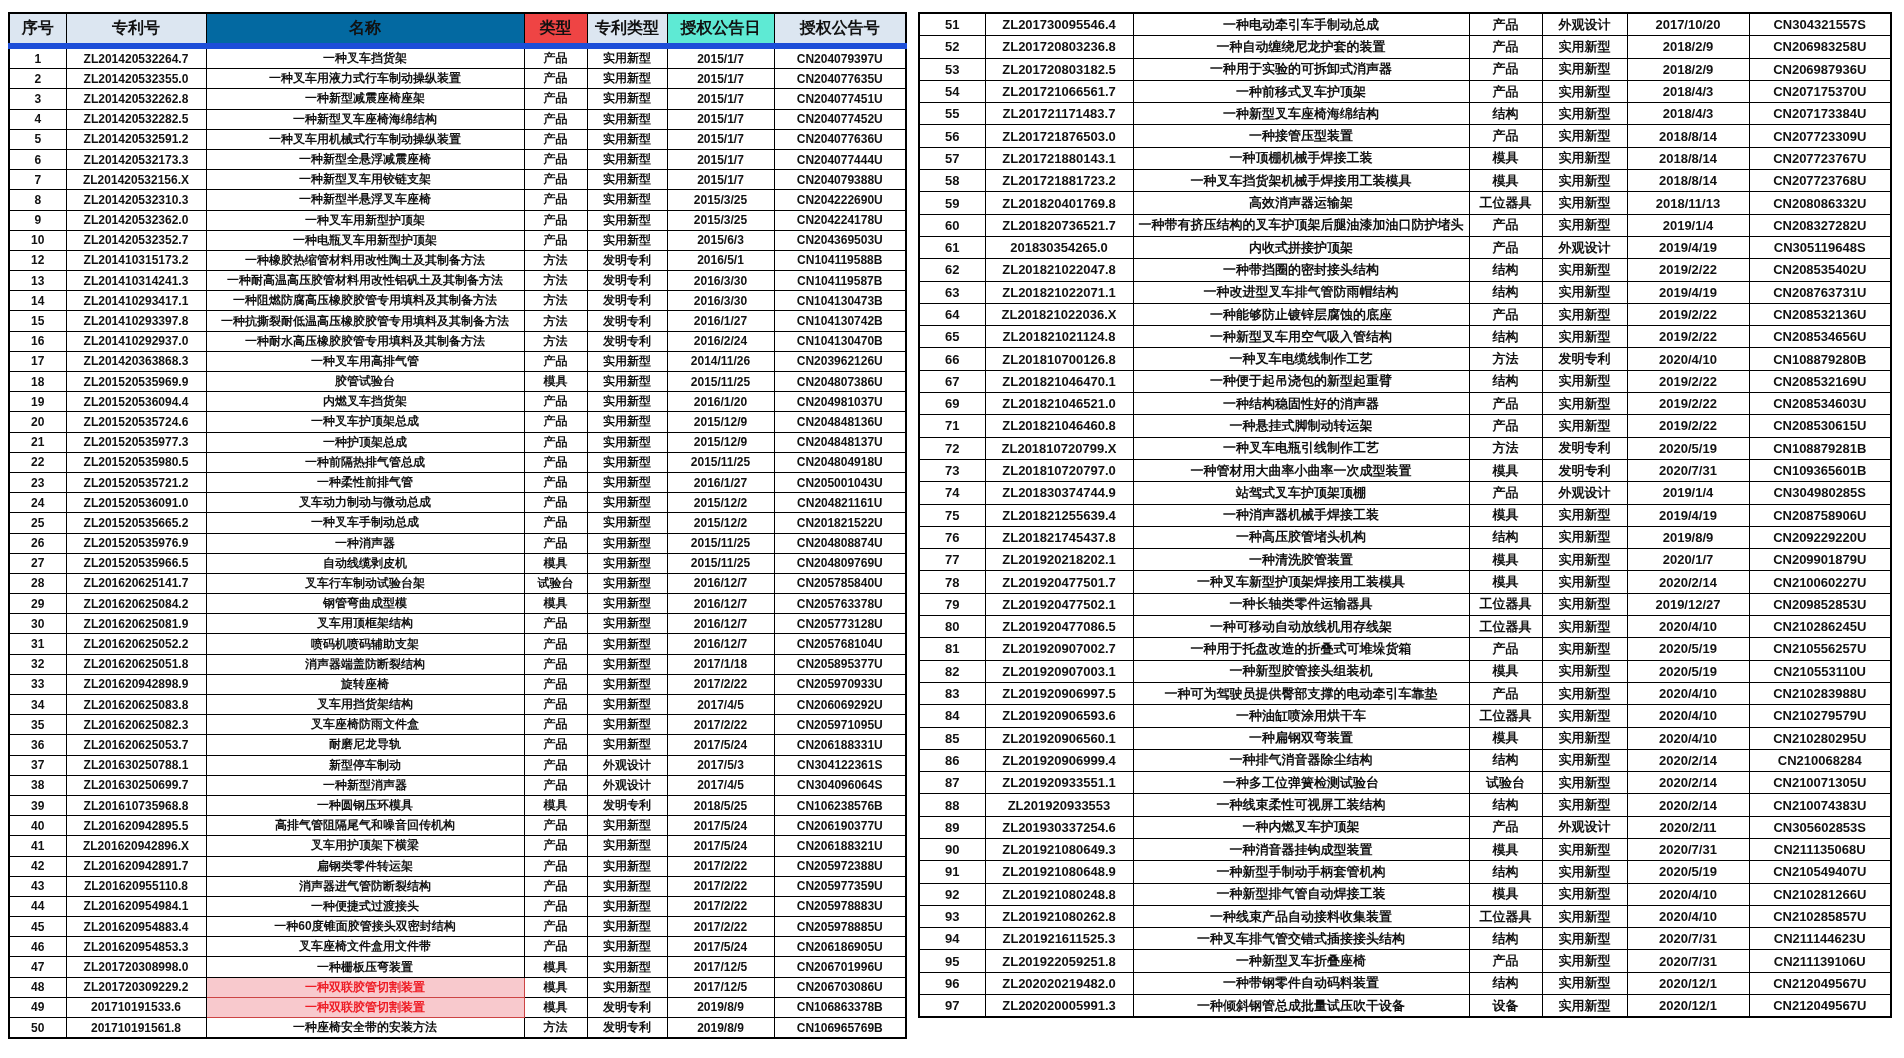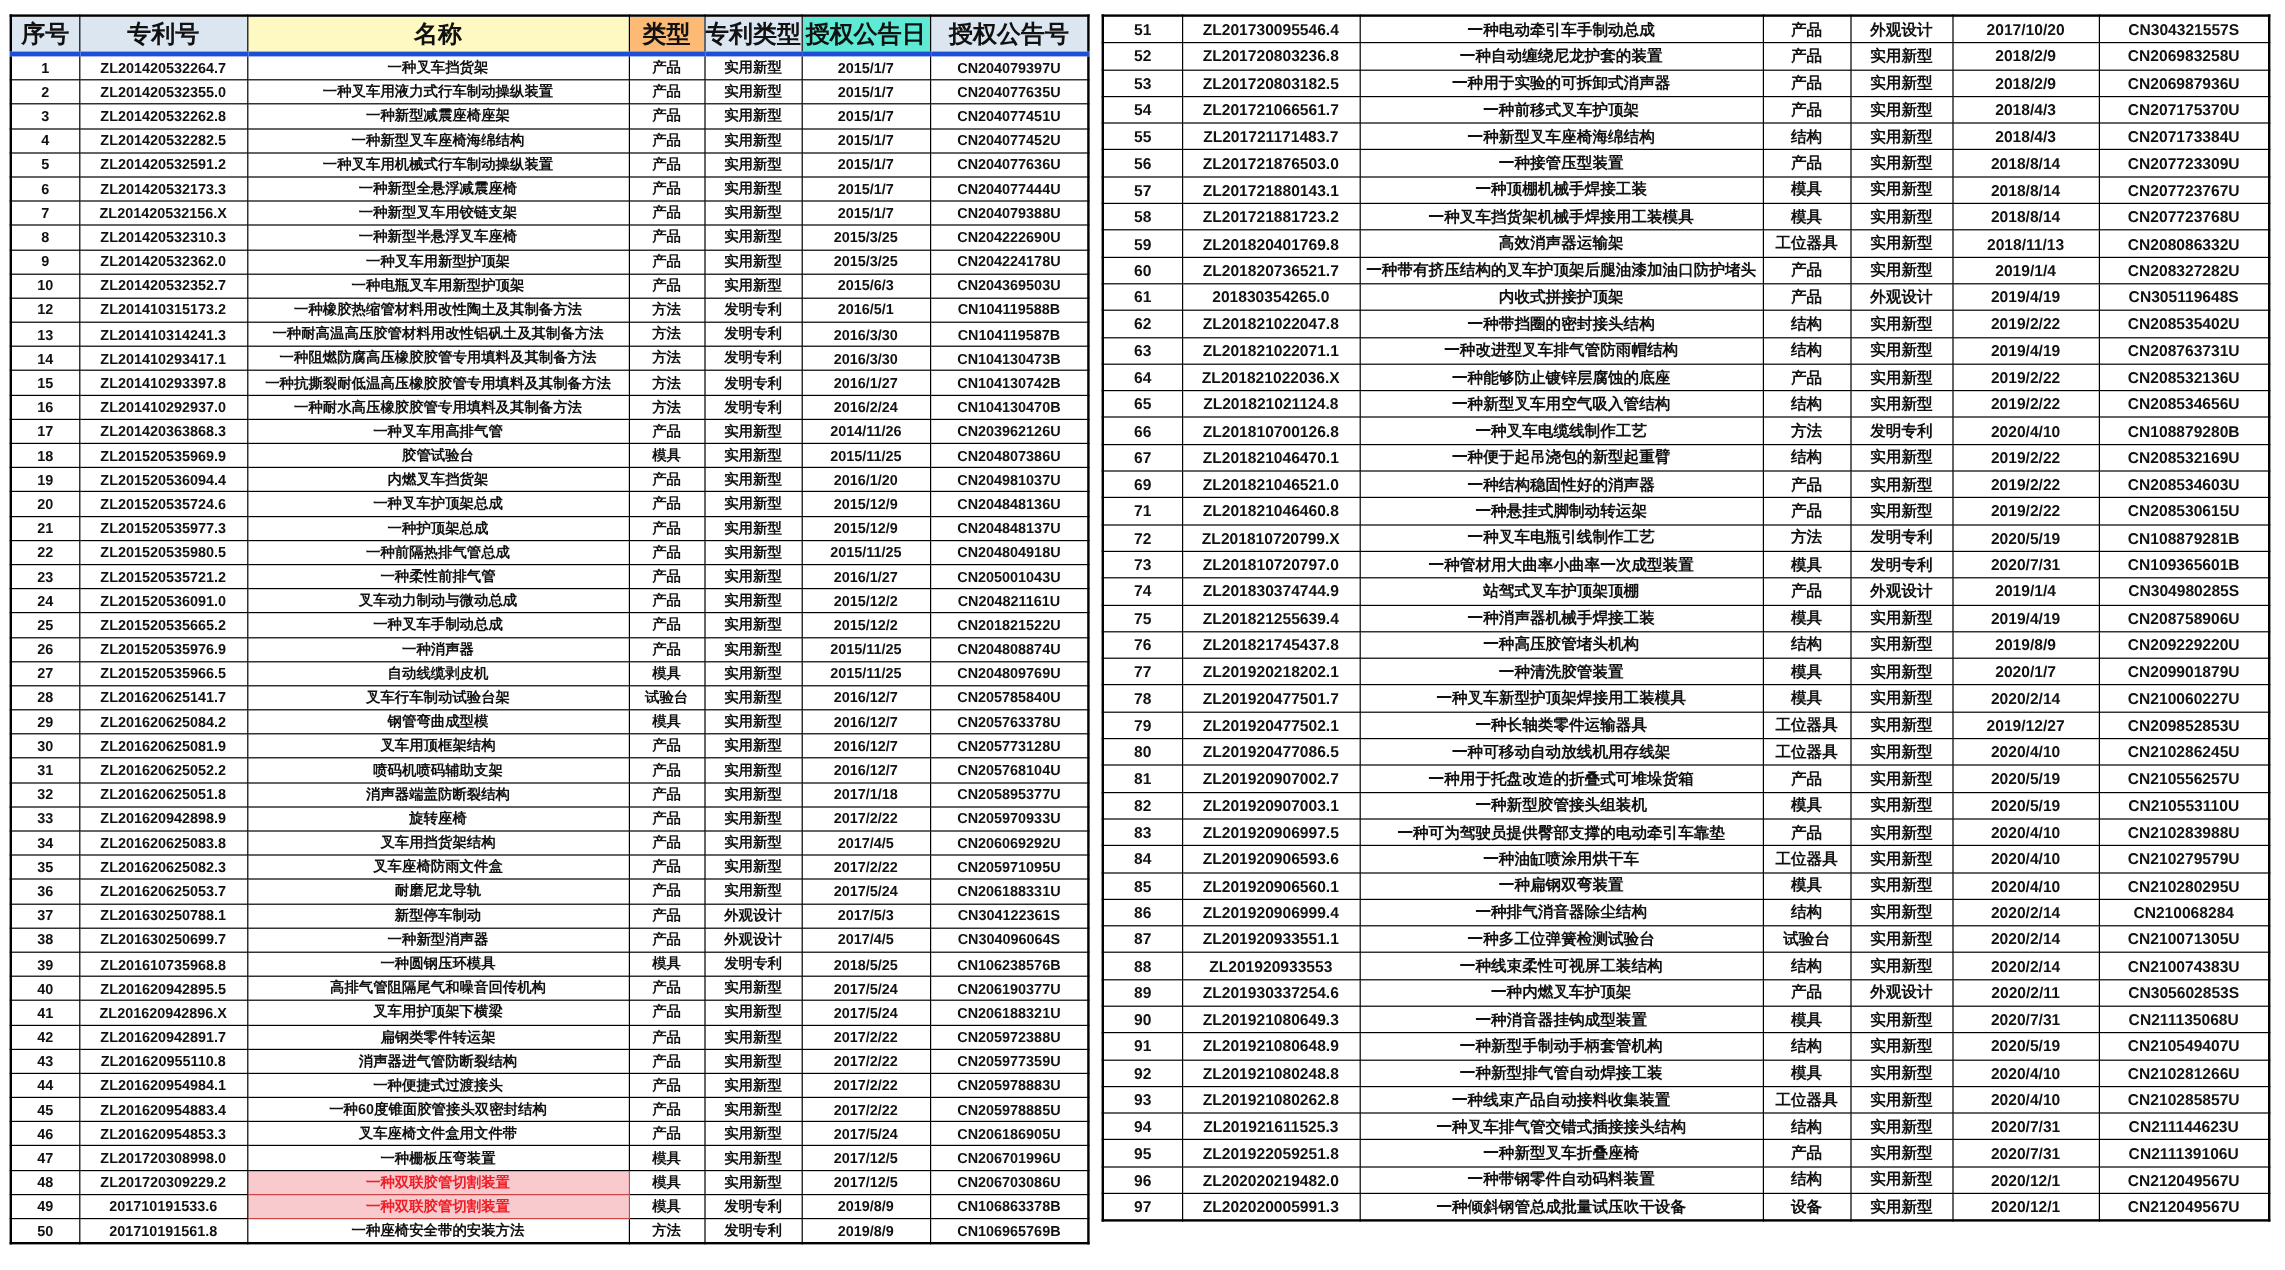--- a/index.html
+++ b/index.html
@@ -3,21 +3,21 @@
 <meta charset="utf-8">
 <style>
   html,body{margin:0;padding:0;background:#ffffff;}
   body{width:1904px;height:1058px;position:relative;overflow:hidden;
        font-family:"Liberation Sans","DejaVu Sans",sans-serif;color:#111;}
   .tbl{position:absolute;border-collapse:collapse;table-layout:fixed;background:#fff;}
   .tbl td,.tbl th{border:1px solid #000;text-align:center;vertical-align:middle;
        overflow:hidden;white-space:nowrap;padding:0;font-weight:600;}
   #tblL{left:8px;top:12px;border:2px solid #000;}
   #tblR{left:918px;top:12px;border:2px solid #000;}
-  #tblL th{height:29px;font-size:20px;font-weight:700;border-bottom:4px solid #1d4ed8;}
+  #tblL th{height:29px;font-size:16px;font-weight:700;border-bottom:6px solid #1d4ed8;}
   #tblL td{height:19.2px;font-size:12px;}
   #tblR td{height:21.3px;font-size:13px;}
   .hl{font-weight:700;}
 </style>
 </head>
 <body>
 
 <table id="tblL" class="tbl">
   <colgroup>
       <col style="width: 57px;">
@@ -25,22 +25,22 @@
       <col style="width: 318px;">
       <col style="width: 63px;">
       <col style="width: 80px;">
       <col style="width: 107px;">
       <col style="width: 132px;">
     </colgroup>
   <thead>
     <tr>
       <th style="background: rgb(220, 230, 241);">序号</th>
       <th style="background: rgb(220, 230, 241); text-align: center;">专利号</th>
-      <th style="background: #fef9c3;">名称</th>
-      <th style="background: #fdba74; font-family: Liberation Serif, serif;">类型</th>
+      <th style="background: #0369a1;">名称</th>
+      <th style="background: #ef4444; font-family: Liberation Serif, serif;">类型</th>
       <th style="background: rgb(220, 230, 241);">专利类型</th>
       <th style="background: #5eead4;">授权公告日</th>
       <th style="background: rgb(220, 230, 241);">授权公告号</th>
     </tr>
   </thead>
   <tbody>
       <tr>
         <td>1</td>
         <td>ZL201420532264.7</td>
         <td>一种叉车挡货架</td>

